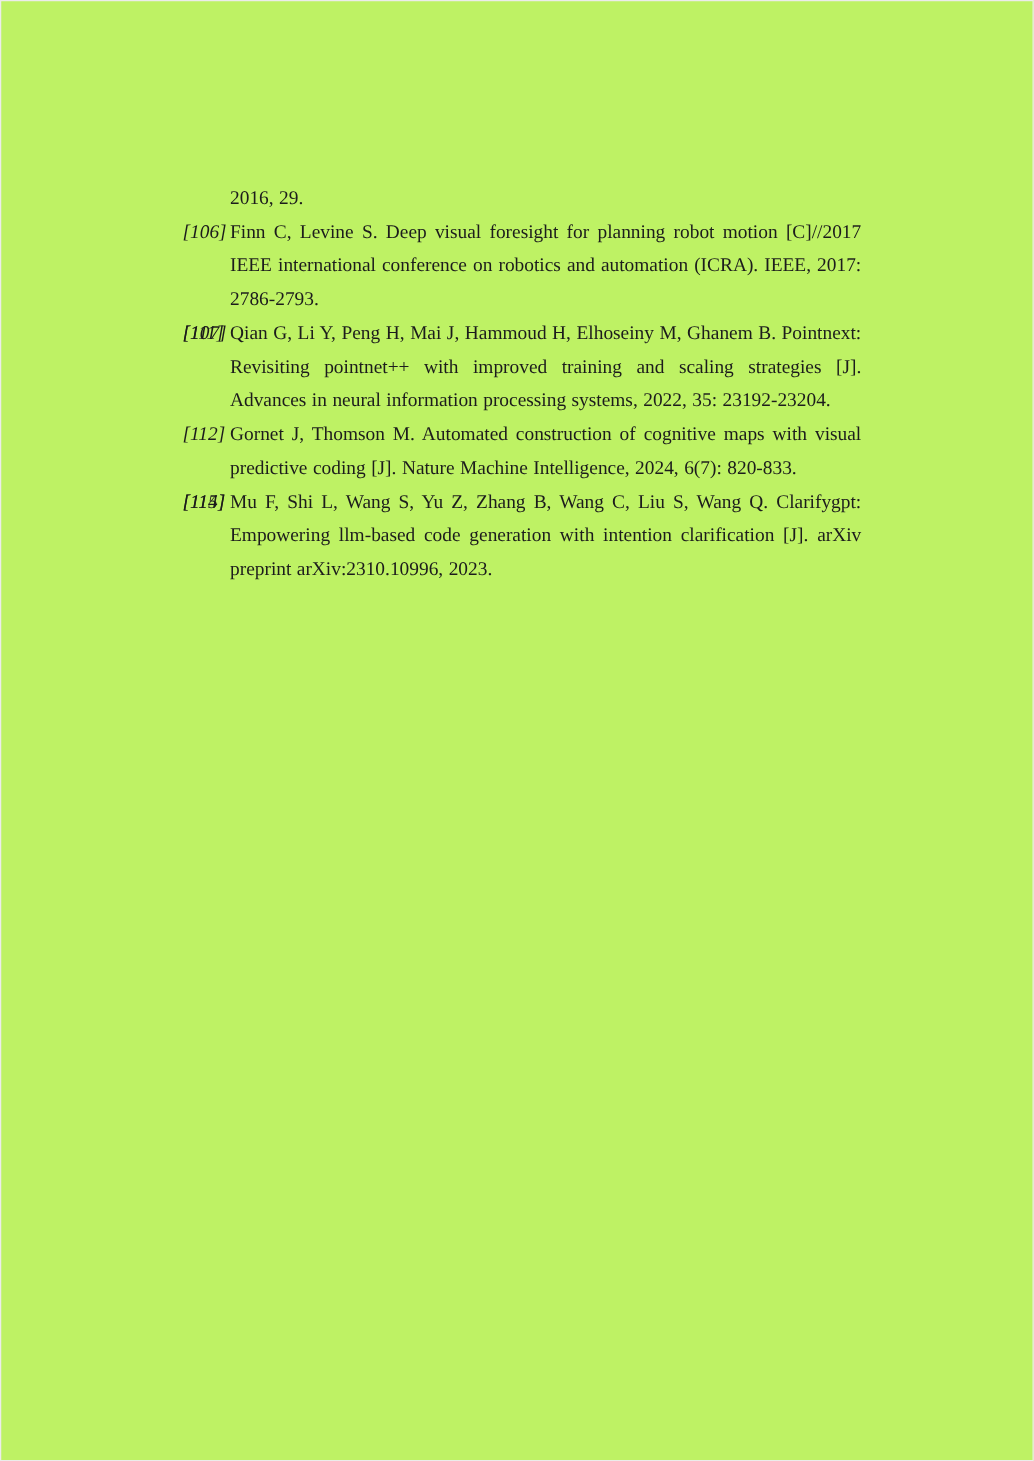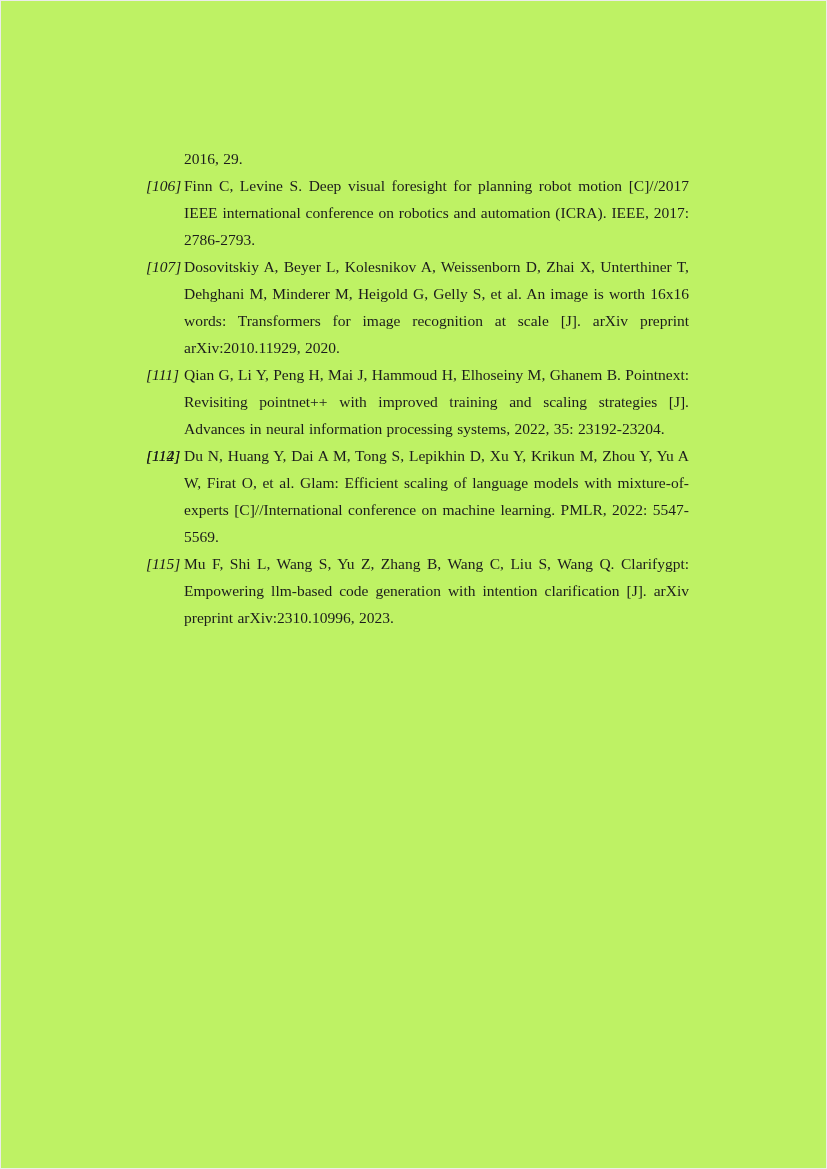--- a/index.html
+++ b/index.html
@@ -60,39 +60,38 @@
       <span class="ref-text">2016, 29.</span>
     </div>
 
     <div class="ref">
       <span class="ref-label">[106]</span>
       <span class="ref-text">Finn C, Levine S. Deep visual foresight for planning robot motion [C]//2017 IEEE international conference on robotics and automation (ICRA). IEEE, 2017: 2786-2793.</span>
     </div>
 
     <div class="ref">
       <span class="ref-label">[107]</span>
-      <span class="ref-text">Dosovitskiy A, Beyer L, Kolesnikov A, Weissenborn D, Zhai X, Unterthiner T, Dehghani M, Minderer M, Heigold G, Gelly S, et al. An image is worth 16x16 words: Transformers for image recognition at scale [J]. arXiv preprint arXiv:2010.11929, 2020.</span>
     </div>
 
 
 
 
     <div class="ref">
       <span class="ref-label">[111]</span>
       <span class="ref-text">Qian G, Li Y, Peng H, Mai J, Hammoud H, Elhoseiny M, Ghanem B. Pointnext: Revisiting pointnet++ with improved training and scaling strategies [J]. Advances in neural information processing systems, 2022, 35: 23192-23204.</span>
     </div>
 
     <div class="ref">
       <span class="ref-label">[112]</span>
+      <span class="ref-text">Gornet J, Thomson M. Automated construction of cognitive maps with visual predictive coding [J]. Nature Machine Intelligence, 2024, 6(7): 820-833.</span>
     </div>
 
 
     <div class="ref">
       <span class="ref-label">[114]</span>
-      <span class="ref-text">Du N, Huang Y, Dai A M, Tong S, Lepikhin D, Xu Y, Krikun M, Zhou Y, Yu A W, Firat O, et al. Glam: Efficient scaling of language models with mixture-of-experts [C]//International conference on machine learning. PMLR, 2022: 5547-5569.</span>
     </div>
 
     <div class="ref">
       <span class="ref-label">[115]</span>
       <span class="ref-text">Mu F, Shi L, Wang S, Yu Z, Zhang B, Wang C, Liu S, Wang Q. Clarifygpt: Empowering llm-based code generation with intention clarification [J]. arXiv preprint arXiv:2310.10996, 2023.</span>
     </div>
 
 
   </div>
 </div>

